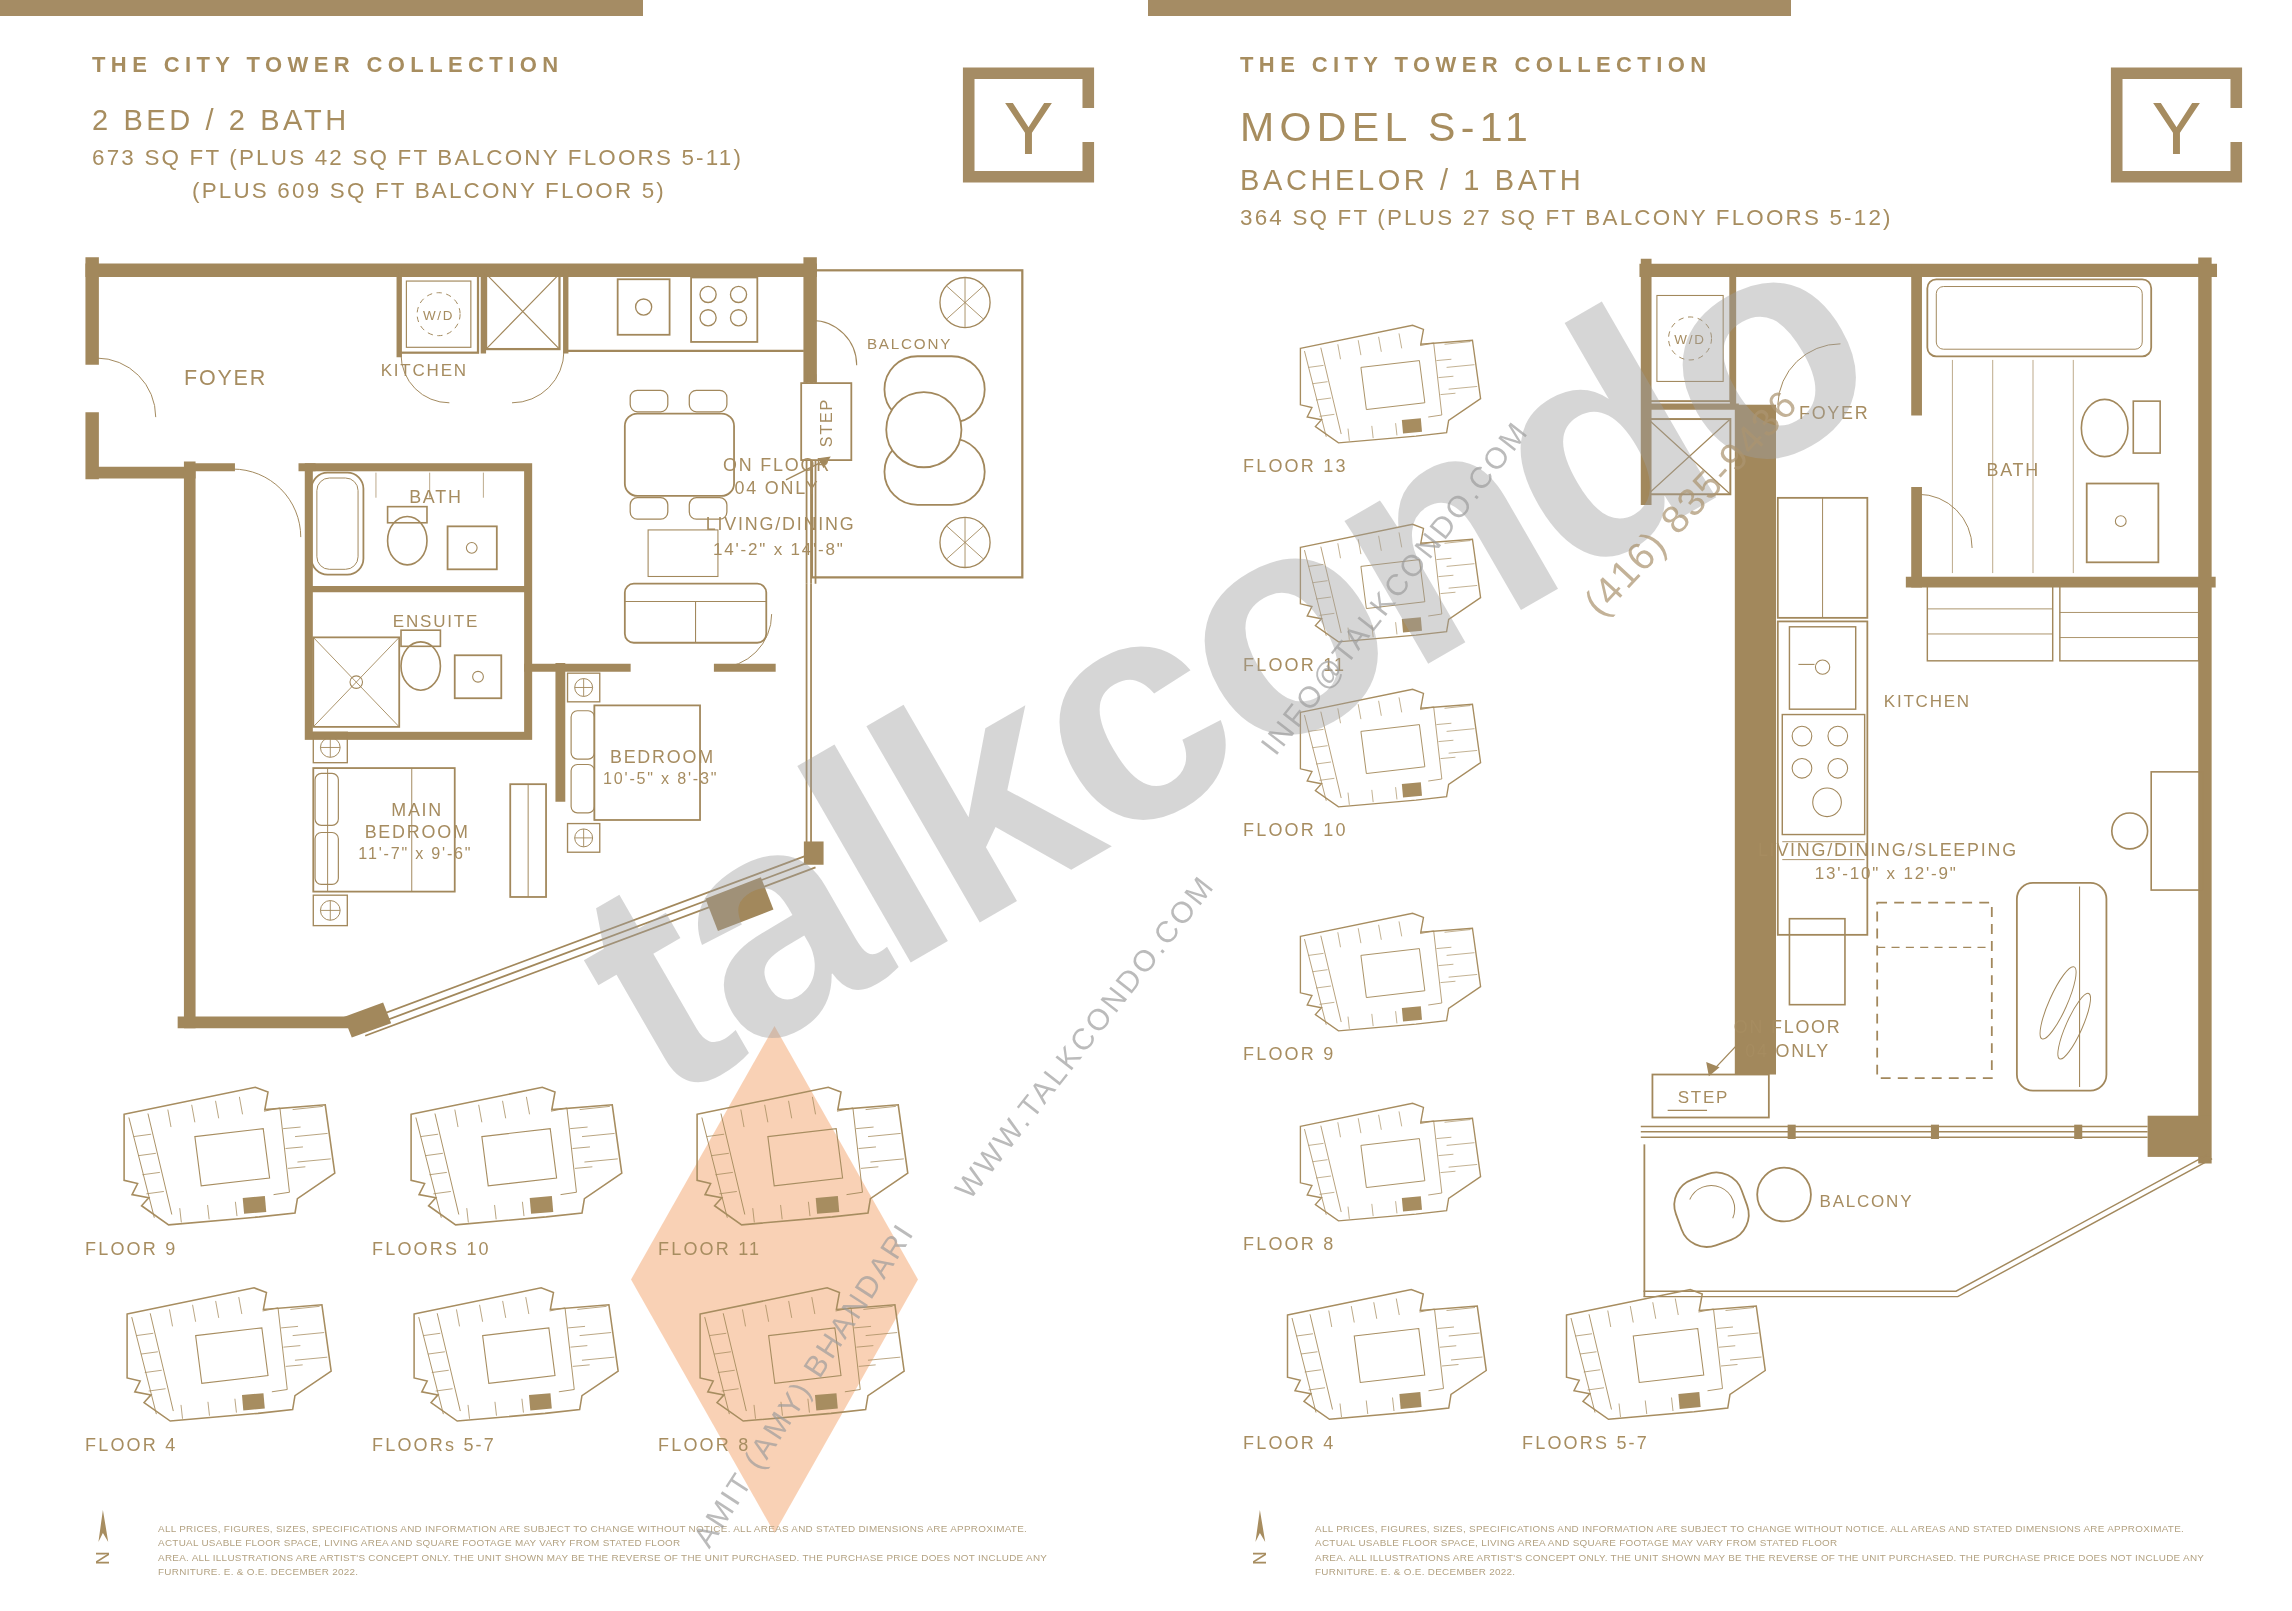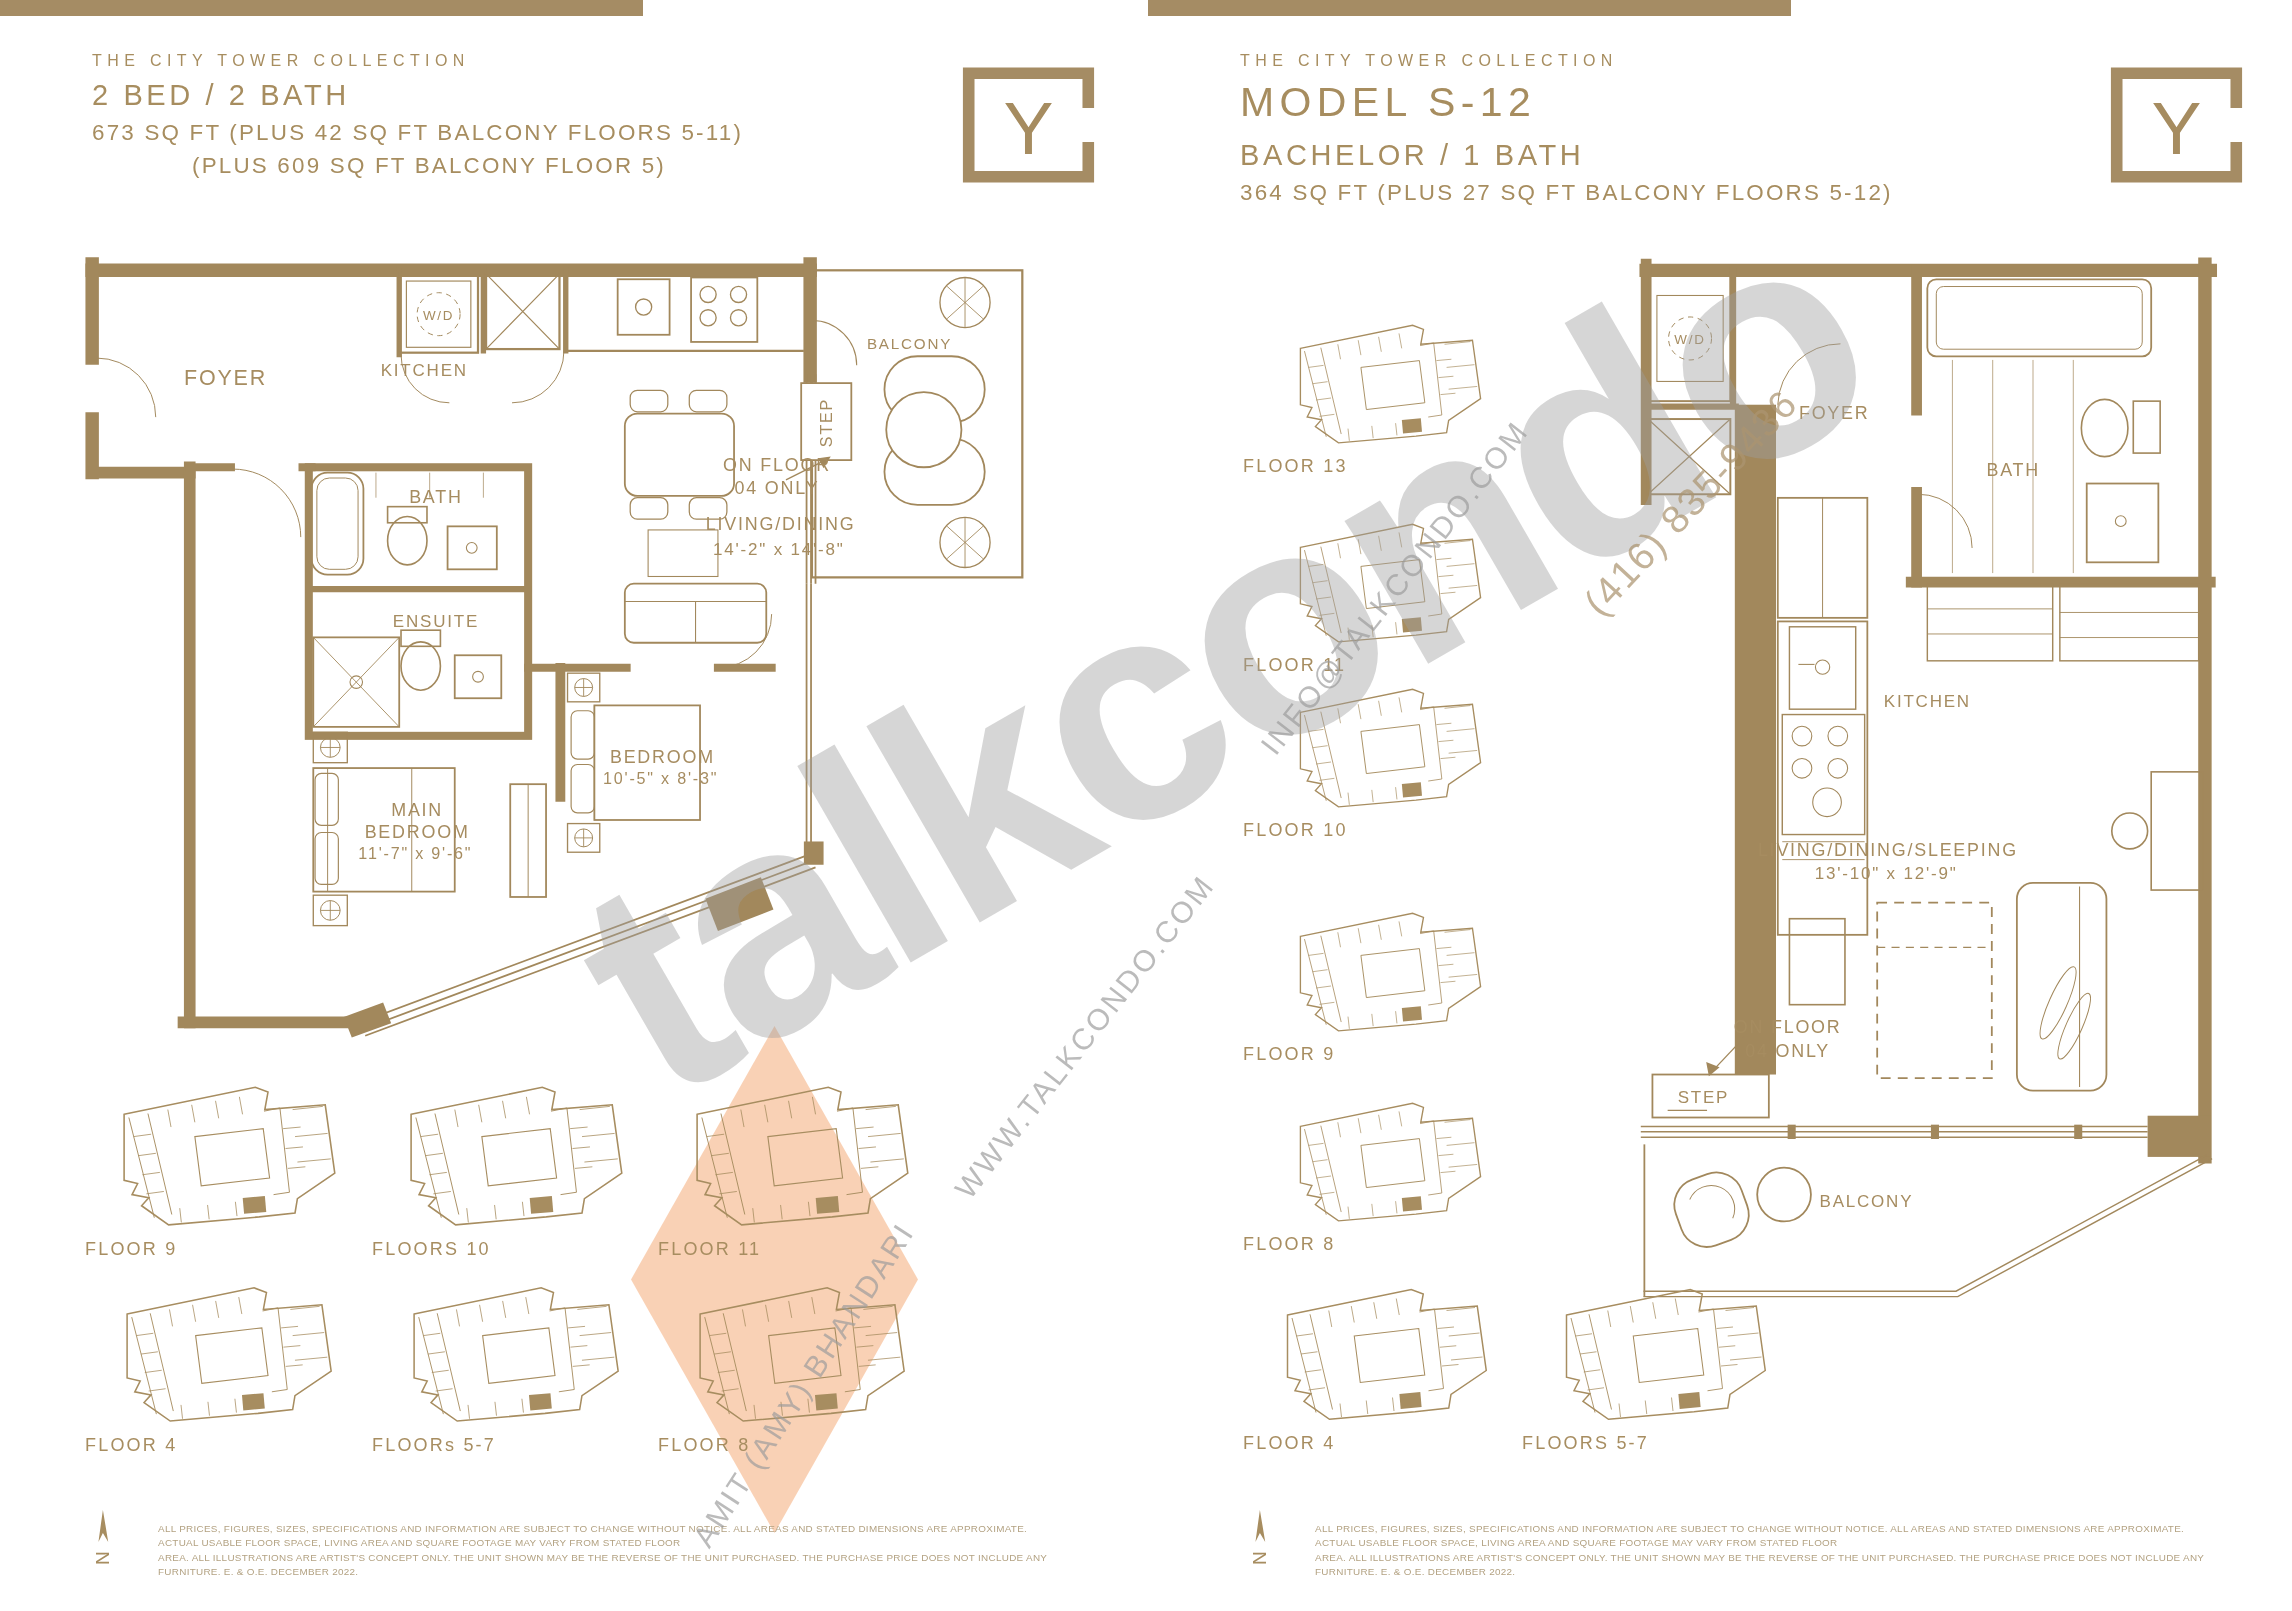--- a/index.html
+++ b/index.html
@@ -4,21 +4,21 @@
 <style>
   html,body{margin:0;padding:0}
   body{
     width:2293px;height:1611px;position:relative;overflow:hidden;
     background:#ffffff;font-family:"Liberation Sans",sans-serif;
   }
   
   .topbar{position:absolute;top:0;height:16px;background:#a58c64}
   
   .hdr{position:absolute;color:#a78d5f;z-index:2}
-  .hdr .collection{font-size:16px;letter-spacing:5.4px;margin:0 0 9px 0;font-weight:400}
+  .hdr .collection{font-size:22px;letter-spacing:5.4px;margin:0 0 26px 0;font-weight:700}
   .hdr .model{font-size:41px;letter-spacing:5.4px;margin:0 0 12.5px 0;font-weight:400}
   .hdr .unit-type{font-size:29px;letter-spacing:3.6px;margin:0 0 8px 0}
   .hdr .area{font-size:22.4px;letter-spacing:2.2px;margin:0 0 7.2px 0}
   .hdr .area2{padding-left:100px}
   .logo{position:absolute;z-index:2}
   
   .plan{position:absolute;z-index:2}
   svg text{font-family:"Liberation Sans",sans-serif;fill:#a68c60}
   
   .keyplan{position:absolute;z-index:2}
@@ -75,21 +75,21 @@
 
 <div class="logo" style="left:962px;top:67px">
   <svg width="133" height="116" viewBox="0 0 148 130">
     <path d="M141 84 L141 123 L7 123 L7 7 L141 7 L141 46" fill="none" stroke="#a58c64" stroke-width="13"></path>
     <text x="74" y="97" text-anchor="middle" font-size="84" fill="#a58c64">Y</text>
   </svg>
 </div>
 
 <section class="hdr" style="left:1240px;top:52px">
   <div class="collection">THE CITY TOWER COLLECTION</div>
-  <h1 class="model">MODEL S-12</h1>
+  <h1 class="model">MODEL S-11</h1>
   <div class="unit-type">BACHELOR / 1 BATH</div>
   <div class="area">364 SQ FT (PLUS 27 SQ FT BALCONY FLOORS 5-12)</div>
 </section>
 
 <div class="logo" style="left:2110px;top:67px">
   <svg width="133" height="116" viewBox="0 0 148 130">
     <path d="M141 84 L141 123 L7 123 L7 7 L141 7 L141 46" fill="none" stroke="#a58c64" stroke-width="13"></path>
     <text x="74" y="97" text-anchor="middle" font-size="84" fill="#a58c64">Y</text>
   </svg>
 </div>

